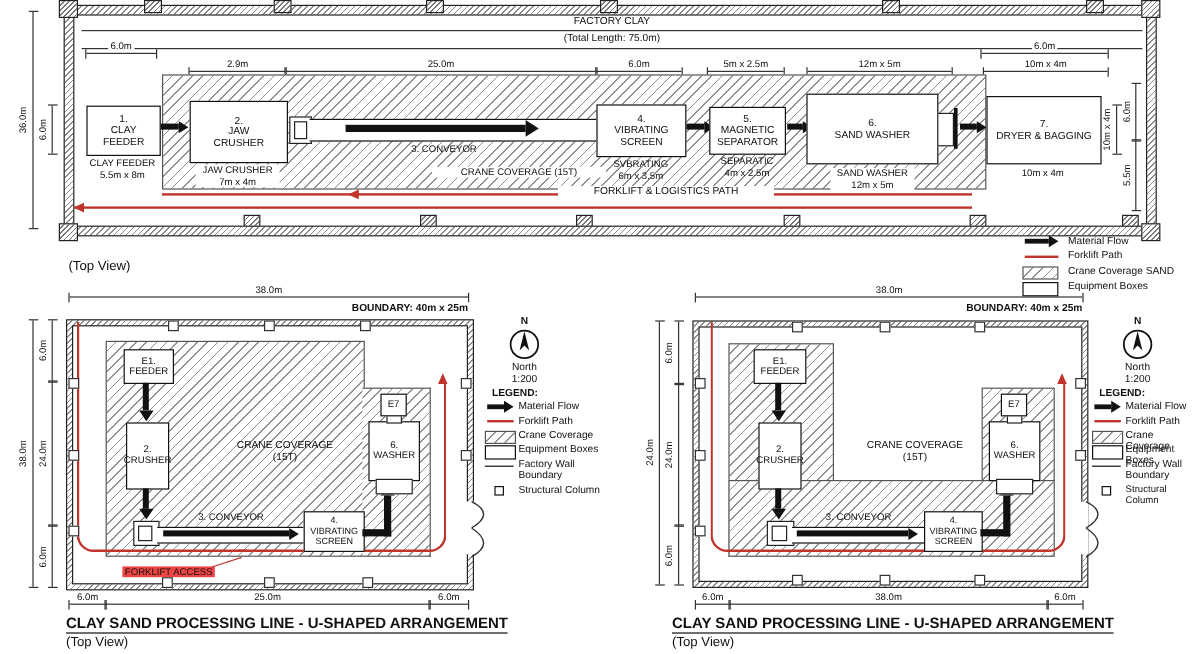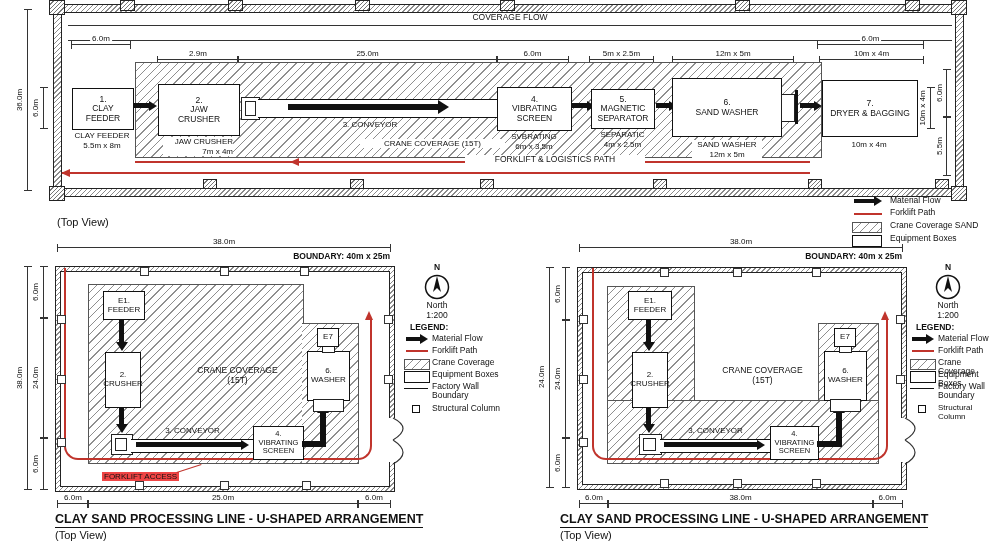--- a/index.html
+++ b/index.html
@@ -64,22 +64,23 @@
   <div class="abs colh" style="left:500px;top:0;width:13px;height:9px;"></div>
   <div class="abs colh" style="left:735px;top:0;width:13px;height:9px;"></div>
   <div class="abs colh" style="left:905px;top:0;width:13px;height:9px;"></div>
   <div class="abs colh" style="left:203px;top:179px;width:12px;height:8px;"></div>
   <div class="abs colh" style="left:350px;top:179px;width:12px;height:8px;"></div>
   <div class="abs colh" style="left:480px;top:179px;width:12px;height:8px;"></div>
   <div class="abs colh" style="left:653px;top:179px;width:12px;height:8px;"></div>
   <div class="abs colh" style="left:808px;top:179px;width:12px;height:8px;"></div>
   <div class="abs colh" style="left:935px;top:179px;width:12px;height:8px;"></div>
 
-  <div class="abs t85 ctr" style="left:310px;top:13px;width:400px;">COVERAGE FLOW</div>
+  <div class="abs t85 ctr" style="left:310px;top:13px;width:400px;">FACTORY CLAY</div>
   <div class="hline" style="left:68px;top:25px;width:884px;"></div>
+  <div class="abs t85 ctr" style="left:310px;top:27px;width:400px;">(Total Length: 75.0m)</div>
   <div class="hline" style="left:68px;top:40px;width:884px;"></div>
 
   <div class="dimh" style="left:72px;top:44px;width:58px;">
       <span class="dlab">6.0m</span>
     </div>
   <div class="dimh" style="left:818px;top:44px;width:105px;">
       <span class="dlab">6.0m</span>
     </div>
   <div class="dimh" style="left:158px;top:59px;width:80px;">
       <span class="dlab">2.9m</span>
@@ -115,21 +116,21 @@
   <div class="box" style="left:72px;top:88px;width:60px;height:40px;">1.
 CLAY
 FEEDER</div>
   <div class="sub" style="left:62px;top:131px;width:80px;">CLAY FEEDER
 5.5m x 8m</div>
   <div class="fa fa-r" style="left:134px;top:103px;width:15px;height:5px;"></div>
 
   <div class="box" style="left:158px;top:84px;width:80px;height:50px;">2.
 JAW
 CRUSHER</div>
-  <div class="sub" style="left:163px;top:137px;width:70px;background:#fff;text-align:right;">JAW CRUSHER
+  <div class="sub" style="left:163px;top:137px;width:70px;background:#fff;">JAW CRUSHER
 7m x 4m</div>
 
   <div class="abs inner" style="left:241px;top:97px;width:17px;height:21px;"></div>
   <div class="abs inner" style="left:245px;top:101px;width:9px;height:13px;border-width:1.5px;"></div>
   <div class="conv" style="left:258px;top:99px;width:239px;height:17px;"></div>
   <div class="fa fa-r big" style="left:288px;top:104px;width:150px;height:6px;"></div>
   <div class="abs t8 ctr" style="left:310px;top:120px;width:120px;">3. CONVEYOR</div>
 
   <div class="box" style="left:497px;top:87px;width:73px;height:42px;">4.
 VIBRATING

